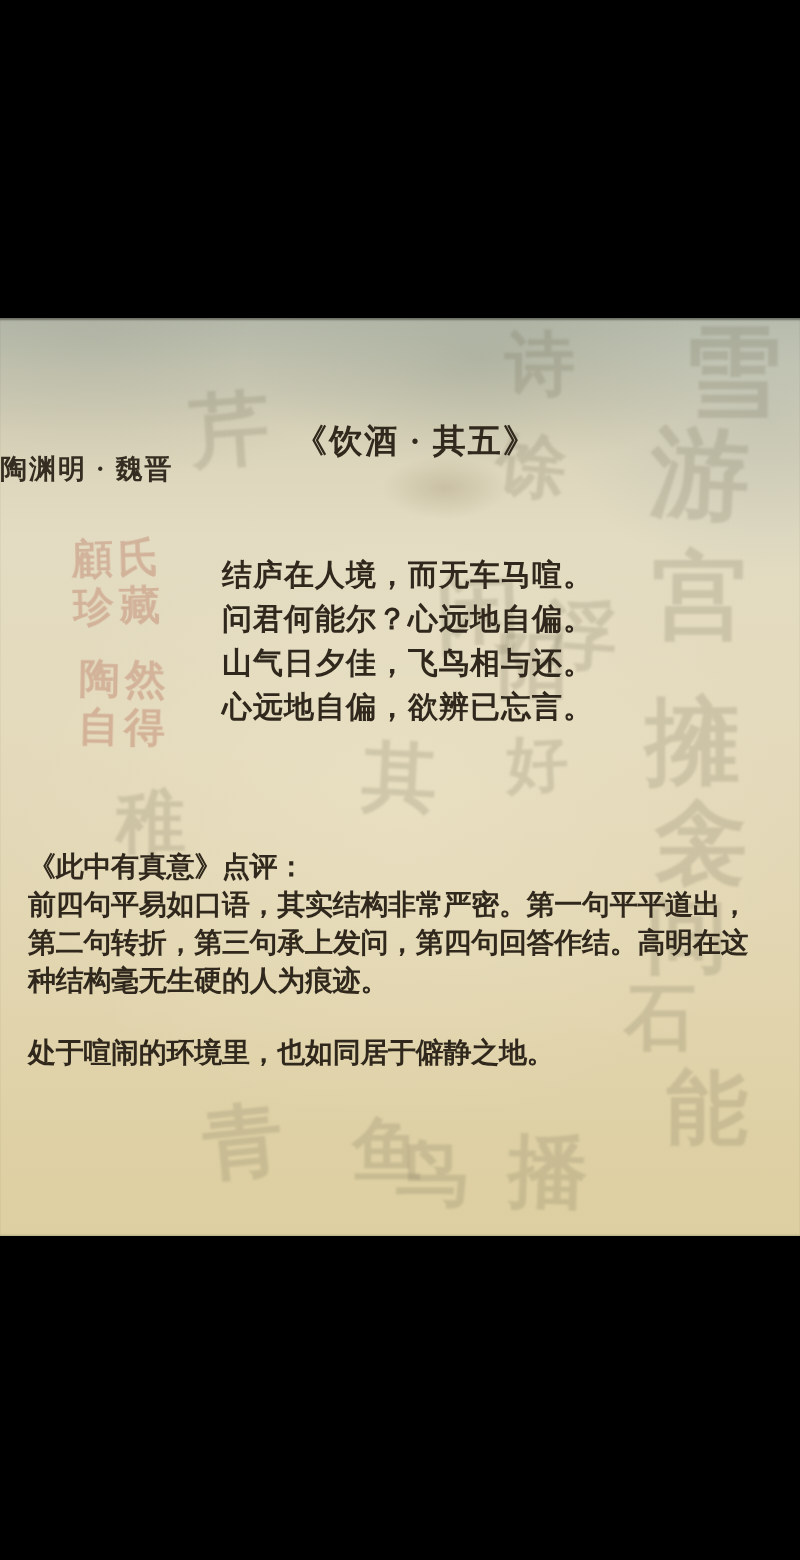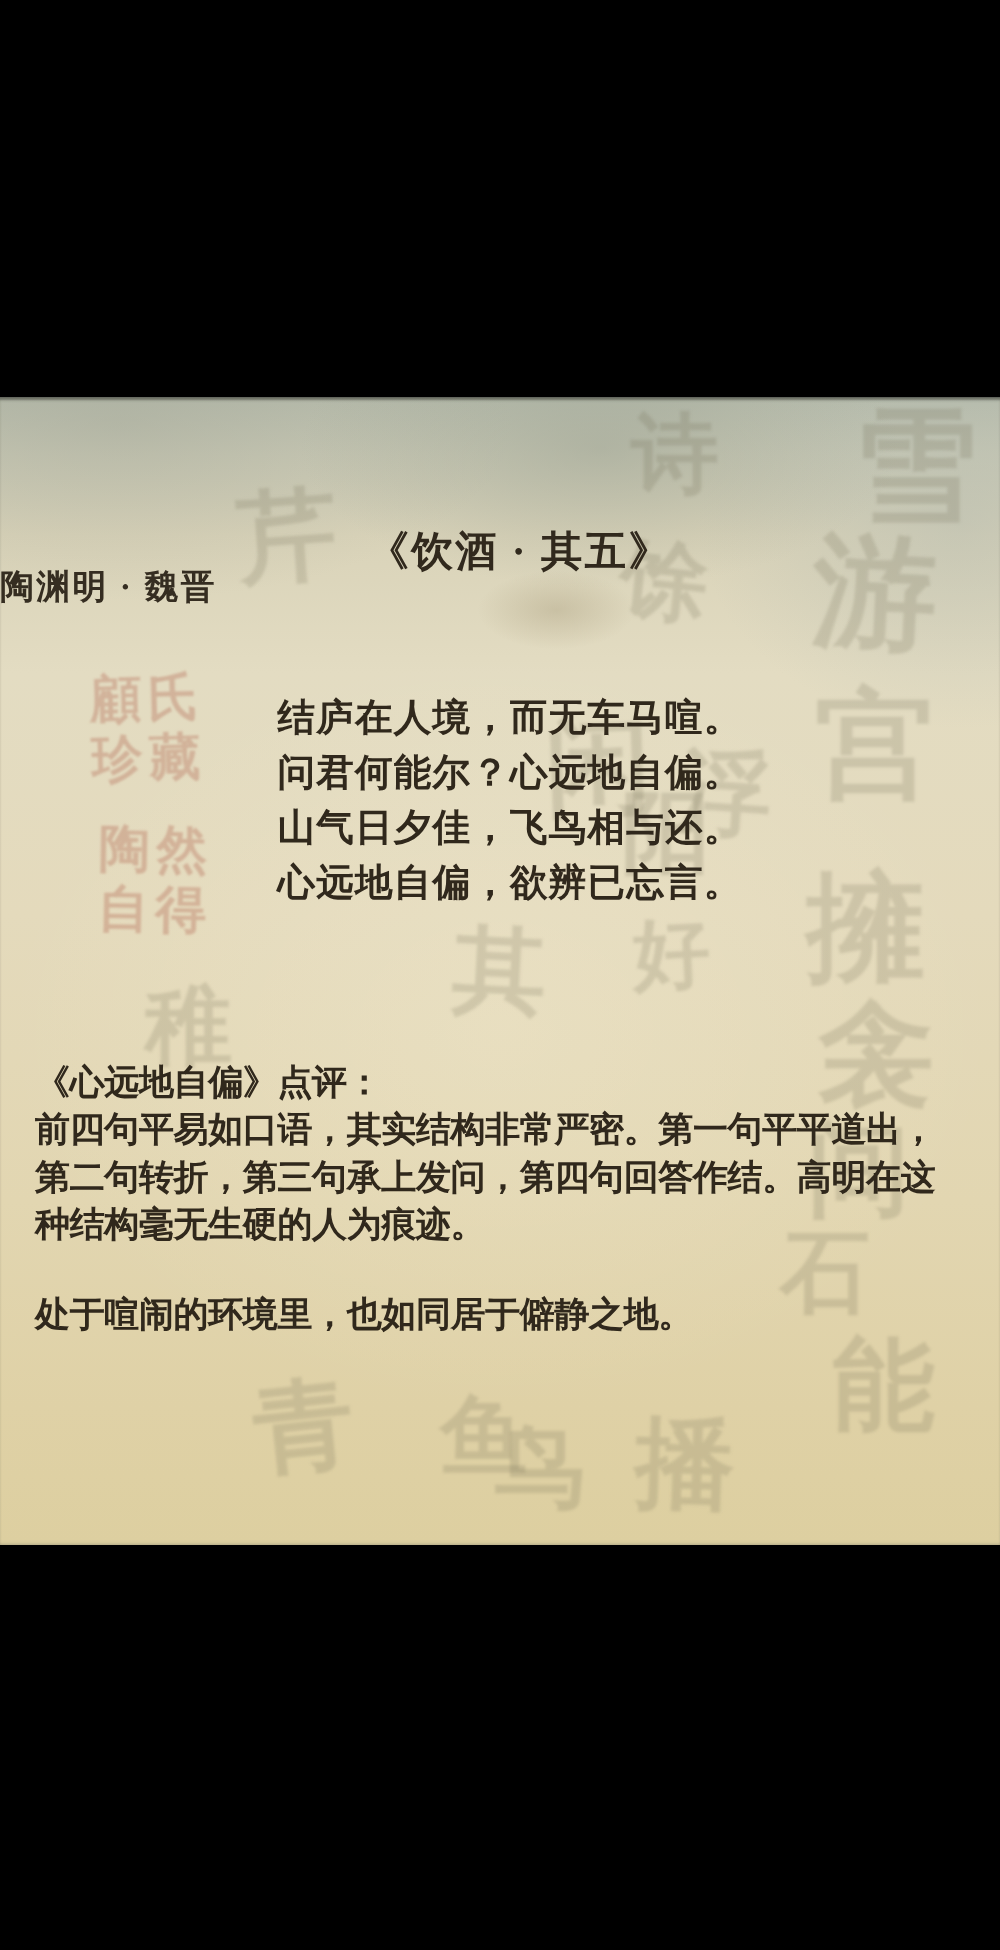--- a/index.html
+++ b/index.html
@@ -116,21 +116,21 @@
     <div class="author">陶渊明 · 魏晋</div>
 
     <div class="poem">
       <div class="poem-line">结庐在人境，而无车马喧。</div>
       <div class="poem-line">问君何能尔？心远地自偏。</div>
       <div class="poem-line">山气日夕佳，飞鸟相与还。</div>
       <div class="poem-line">心远地自偏，欲辨已忘言。</div>
     </div>
 
     <div class="commentary">
-      <div class="c-line">《心远地自偏》点评：</div>
+      <div class="c-line">《此中有真意》点评：</div>
       <div class="c-line">前四句平易如口语，其实结构非常严密。第一句平平道出，</div>
       <div class="c-line">第二句转折，第三句承上发问，第四句回答作结。高明在这</div>
       <div class="c-line">种结构毫无生硬的人为痕迹。</div>
       <div class="para-gap"></div>
       <div class="c-line">处于喧闹的环境里，也如同居于僻静之地。</div>
     </div>
 
   </div>
 
   <div class="bar bottom"></div>

